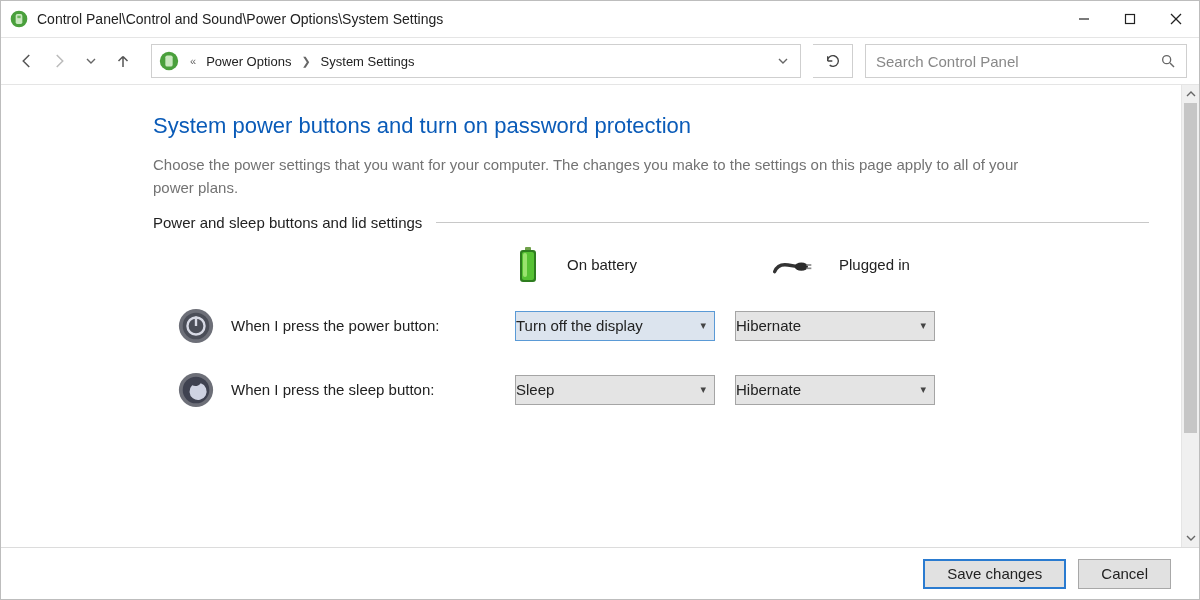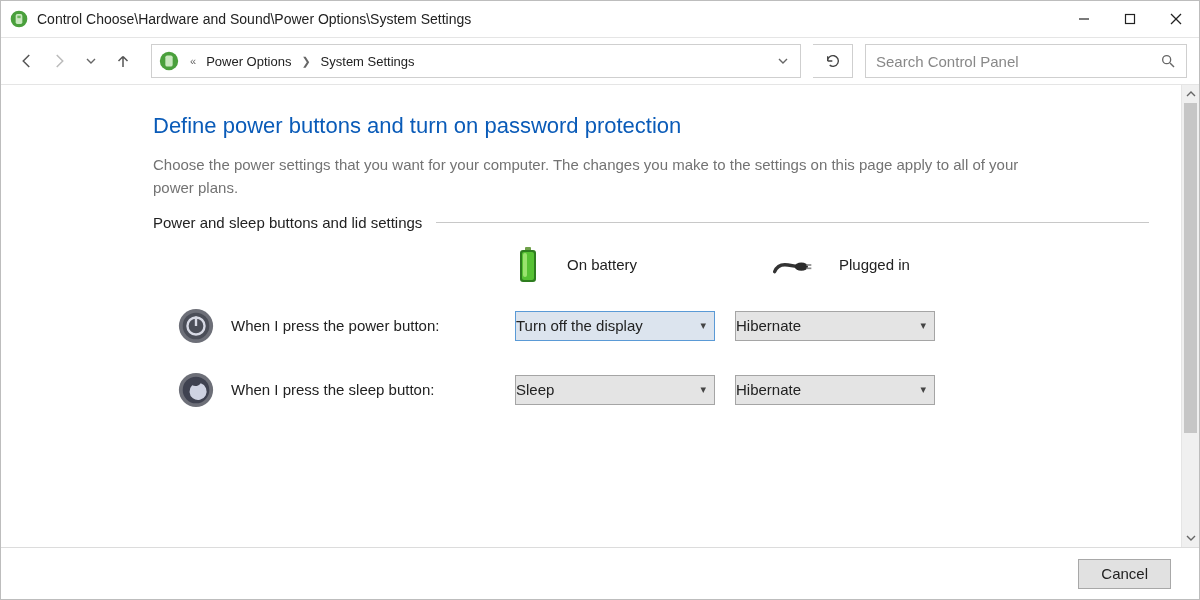--- a/index.html
+++ b/index.html
@@ -163,21 +163,21 @@
 <body>
 
 <div class="titlebar">
   <span class="app-icon">
     <svg viewBox="0 0 24 24" width="20" height="20">
       <circle cx="12" cy="12" r="10" fill="#4aa03c"></circle>
       <rect x="8" y="6" width="8" height="12" rx="2" fill="#c9e8bf"></rect>
       <rect x="10" y="8" width="4" height="3" fill="#6db85e"></rect>
     </svg>
   </span>
-  <span class="title">Control Choose\Hardware and Sound\Power Options\System Settings</span>
+  <span class="title">Control Panel\Control and Sound\Power Options\System Settings</span>
   <span class="spacer"></span>
   <div class="win-btn">
     <svg width="12" height="12">
         <line x1="1" y1="6" x2="11" y2="6" stroke-width="1.2"></line>
       </svg>
   </div>
   <div class="win-btn">
     <svg width="12" height="12">
         <rect x="1.5" y="1.5" width="9" height="9" fill="none" stroke-width="1.2"></rect>
       </svg>
@@ -242,21 +242,21 @@
         <circle cx="10" cy="10" r="6" fill="none" stroke="#666" stroke-width="2"></circle>
         <line x1="15" y1="15" x2="21" y2="21" stroke="#666" stroke-width="2"></line>
       </svg>
   </div>
 </div>
 
 <div class="body">
   <div class="content-wrap">
     <div class="content">
 
-      <h1 class="headline">Define power buttons and turn on password protection</h1>
+      <h1 class="headline">System power buttons and turn on password protection</h1>
       <p class="desc">Choose the power settings that you want for your computer. The changes you make to the settings on this page apply to all of your power plans.</p>
 
 
       <div class="section-head">
         <span class="label">Power and sleep buttons and lid settings</span>
         <span class="line"></span>
       </div>
 
       <div class="cols-header">
         <div class="col-h">
@@ -332,14 +332,15 @@
     </div>
     <div class="sar">
       <svg width="10" height="10" viewBox="0 0 10 10">
           <path d="M1 3l4 4 4-4" fill="none" stroke="#666" stroke-width="1.4"></path>
         </svg>
     </div>
   </div>
 </div>
 
 <div class="footer">
+  <div class="btn primary">Save changes</div>
   <div class="btn">Cancel</div>
 </div>
 
 </body></html>

